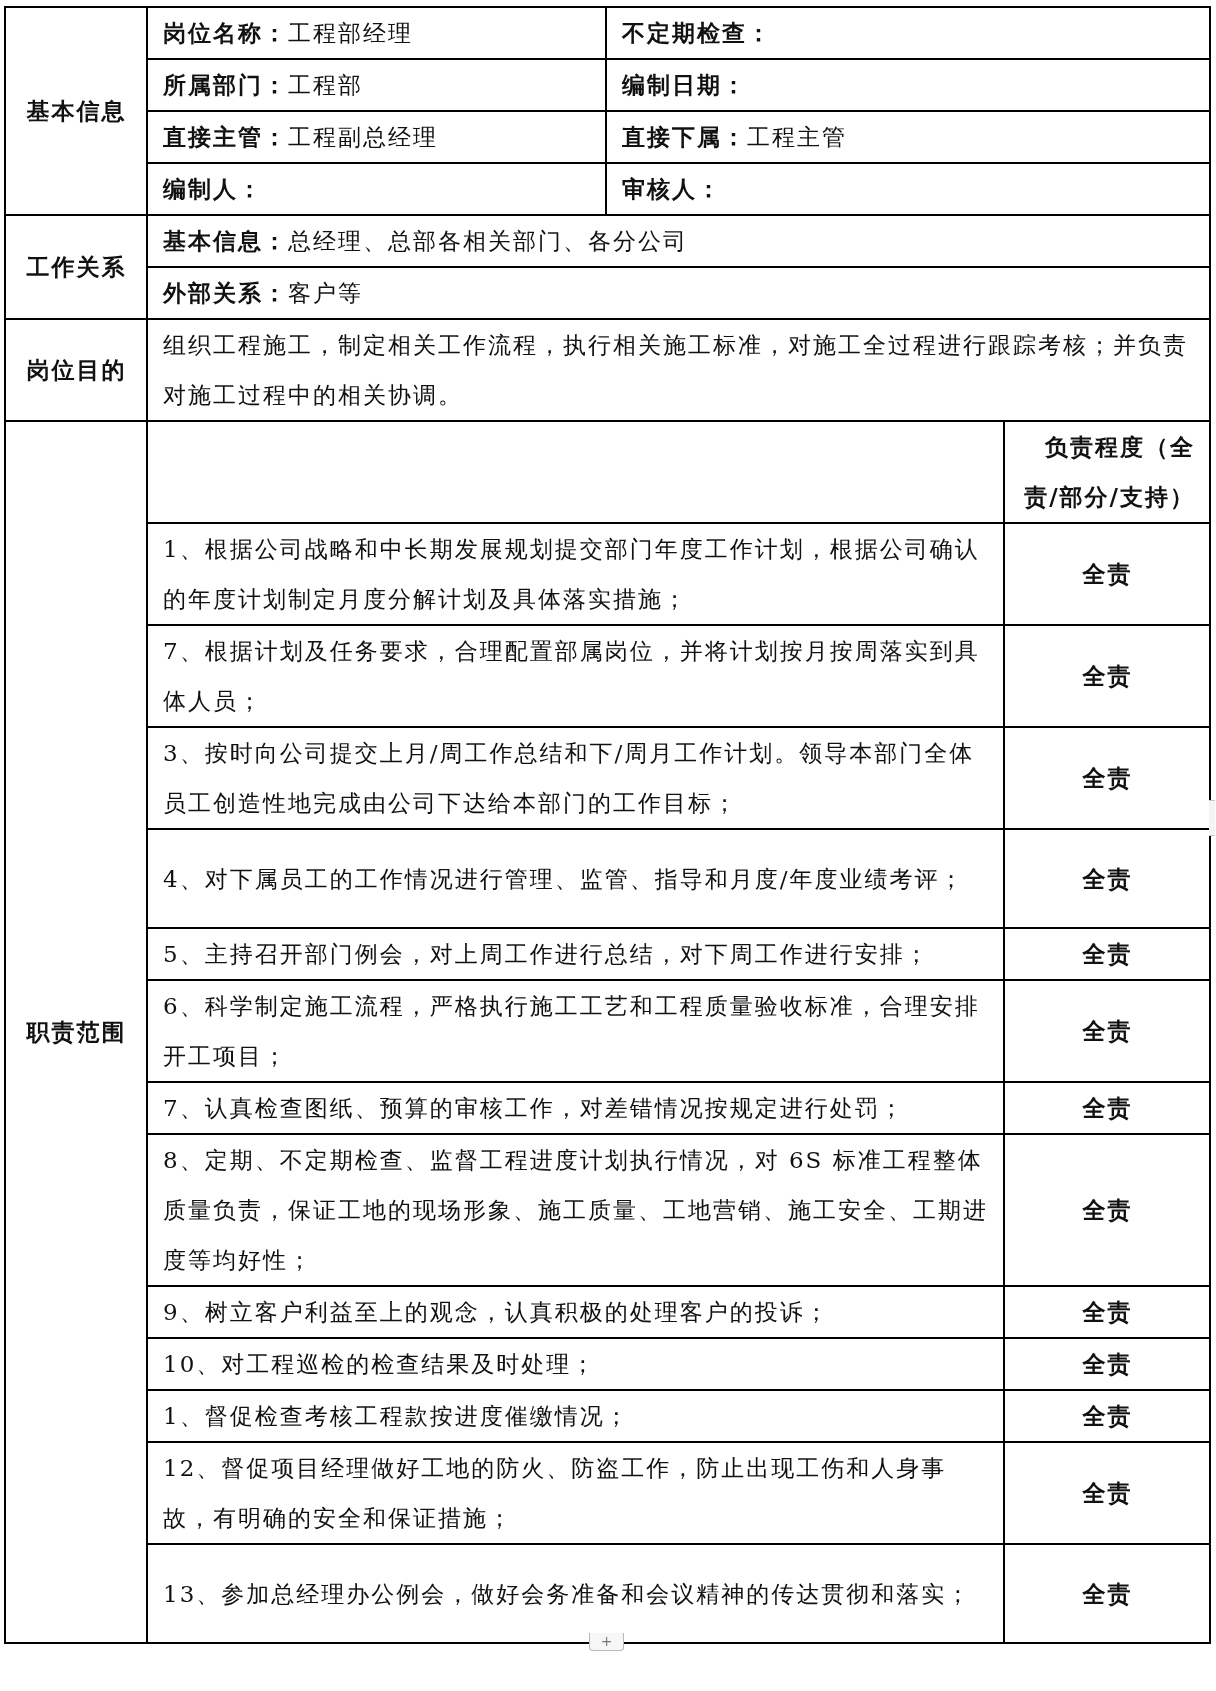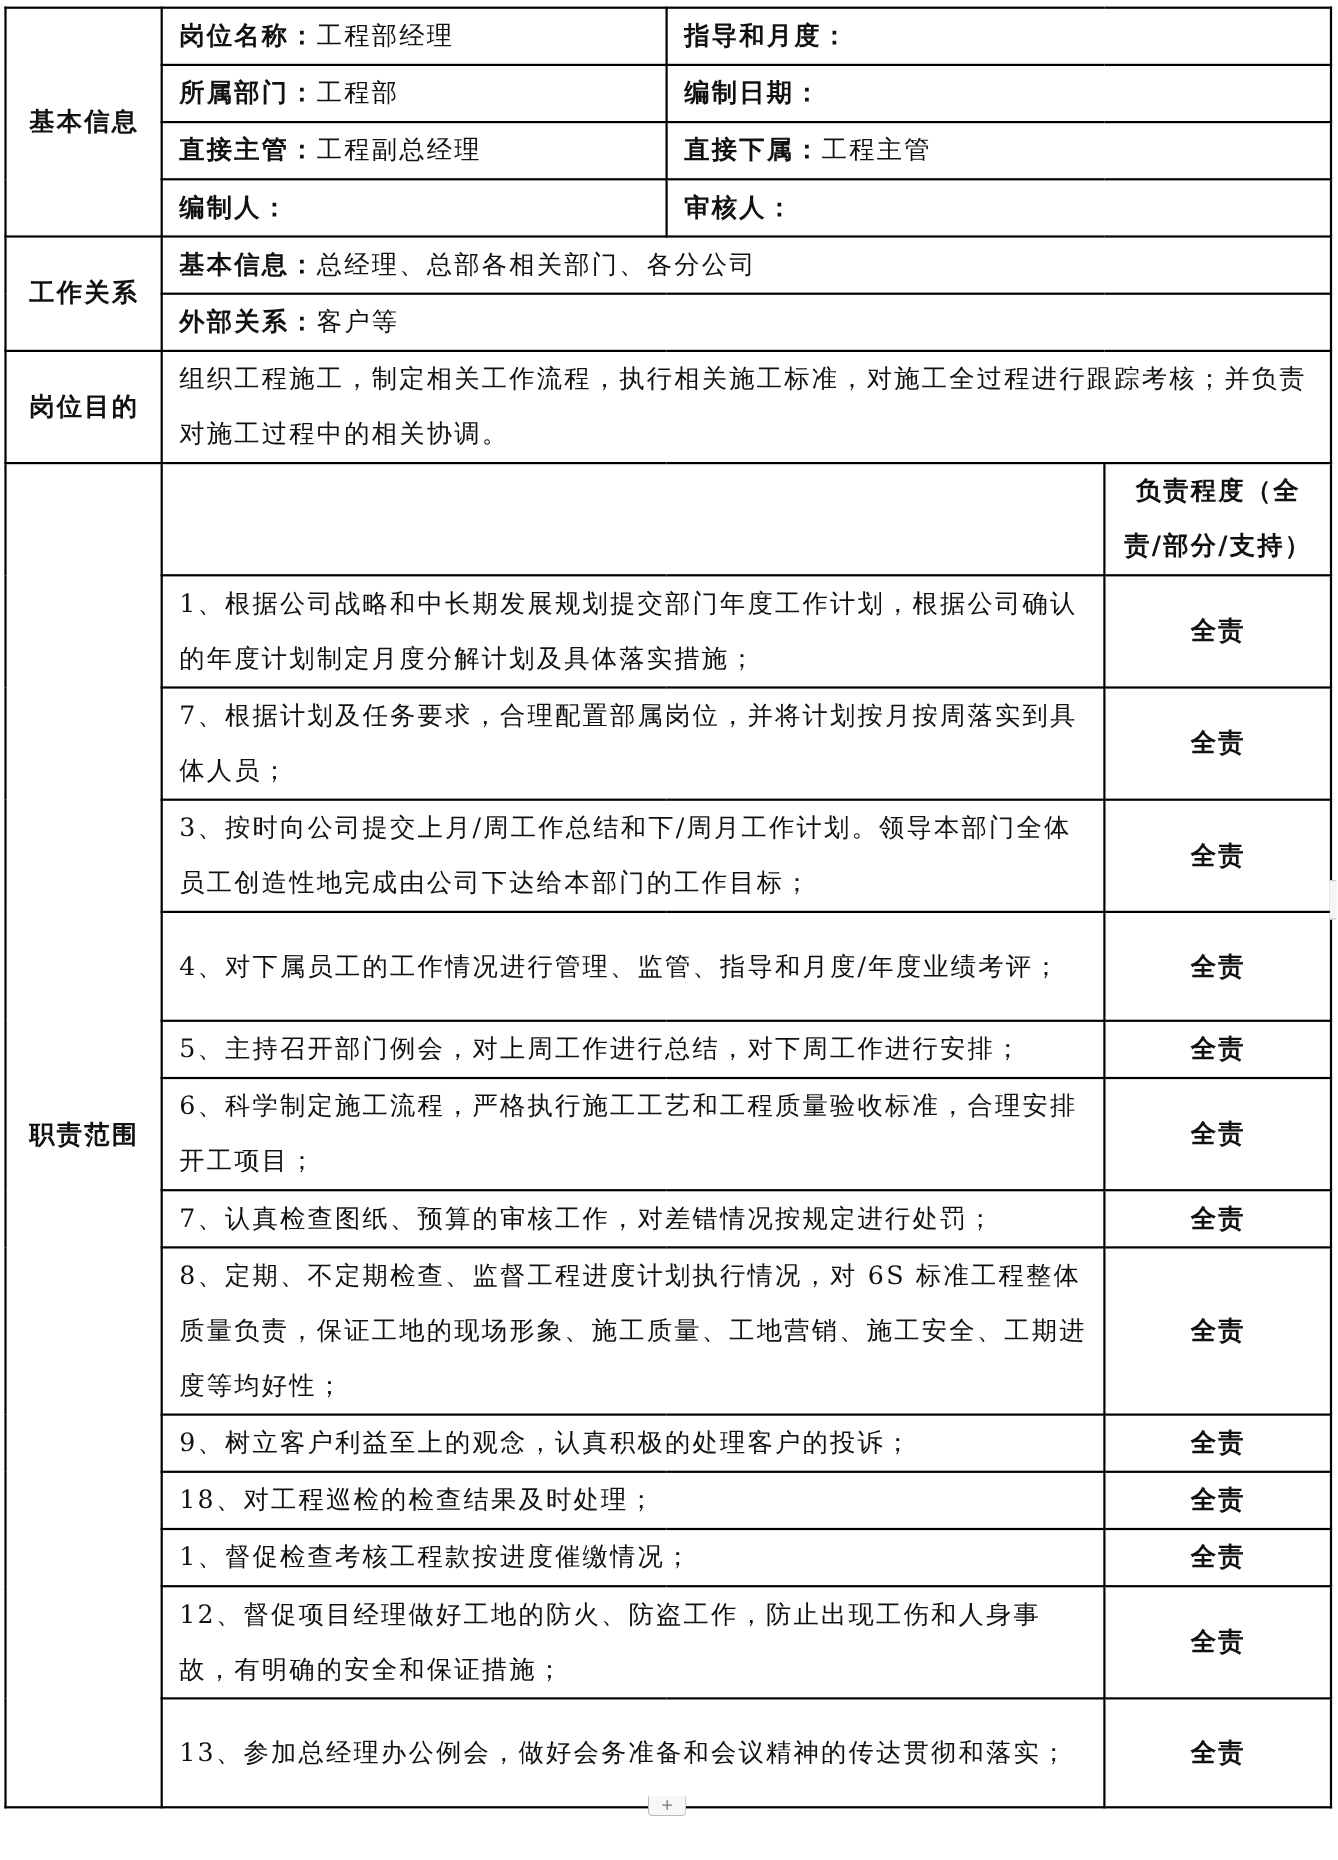--- a/index.html
+++ b/index.html
@@ -29,21 +29,21 @@
     font-family: "DejaVu Sans", "Liberation Sans", sans-serif;
     letter-spacing: 1px;
     padding: 0 6px;
     margin-top: 32px;
   }
   .lbl { font-weight: bold; font-family: "DejaVu Sans", "Liberation Sans", sans-serif; }
   td.center { text-align: center; padding: 0 8px; font-weight: bold; }
   td.degree-head {
     font-weight: bold;
     font-family: "DejaVu Sans", "Liberation Sans", sans-serif;
-    text-align: center;
+    text-align: right;
     padding: 0 6px;
     letter-spacing: 1px;
   }
   tr.h1 td { height: 47px; }
   tr.h2 td { height: 97px; border-radius: 22px; }
   tr.h3 td { height: 147px; }
   .resize-marker {
     position: absolute; left: 1209px; top: 800px; width: 6px; height: 34px;
     border-top: 1px solid #c8c8c8; border-bottom: 1px solid #c8c8c8;
     background: #f4f4f4;
@@ -65,21 +65,21 @@
     <col style="width:142px">
     <col style="width:459px">
     <col style="width:398px">
     <col style="width:206px">
   </colgroup>
   <tbody>
 
     <tr class="h1">
       <td class="sec" rowspan="4">基本信息</td>
       <td><span class="lbl">岗位名称：</span><span>工程部经理</span></td>
-      <td colspan="2"><span class="lbl">指导和月度：</span><span></span></td>
+      <td colspan="2"><span class="lbl">不定期检查：</span><span></span></td>
     </tr>
     <tr class="h1">
       <td><span class="lbl">所属部门：</span><span>工程部</span></td>
       <td colspan="2"><span class="lbl">编制日期：</span><span></span></td>
     </tr>
     <tr class="h1">
       <td><span class="lbl">直接主管：</span><span>工程副总经理</span></td>
       <td colspan="2"><span class="lbl">直接下属：</span><span>工程主管</span></td>
     </tr>
     <tr class="h1">
@@ -135,21 +135,21 @@
     </tr>
     <tr class="h3">
       <td colspan="2">8、定期、不定期检查、监督工程进度计划执行情况，对 6S 标准工程整体质量负责，保证工地的现场形象、施工质量、工地营销、施工安全、工期进度等均好性；</td>
       <td class="center">全责</td>
     </tr>
     <tr class="h1">
       <td colspan="2">9、树立客户利益至上的观念，认真积极的处理客户的投诉；</td>
       <td class="center">全责</td>
     </tr>
     <tr class="h1">
-      <td colspan="2">18、对工程巡检的检查结果及时处理；</td>
+      <td colspan="2">10、对工程巡检的检查结果及时处理；</td>
       <td class="center">全责</td>
     </tr>
     <tr class="h1">
       <td colspan="2">1、督促检查考核工程款按进度催缴情况；</td>
       <td class="center">全责</td>
     </tr>
     <tr class="h2">
       <td colspan="2">12、督促项目经理做好工地的防火、防盗工作，防止出现工伤和人身事故，有明确的安全和保证措施；</td>
       <td class="center">全责</td>
     </tr>

